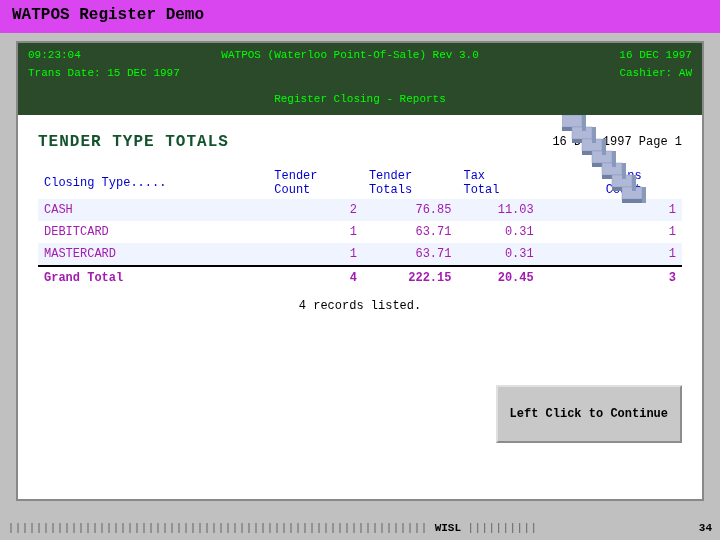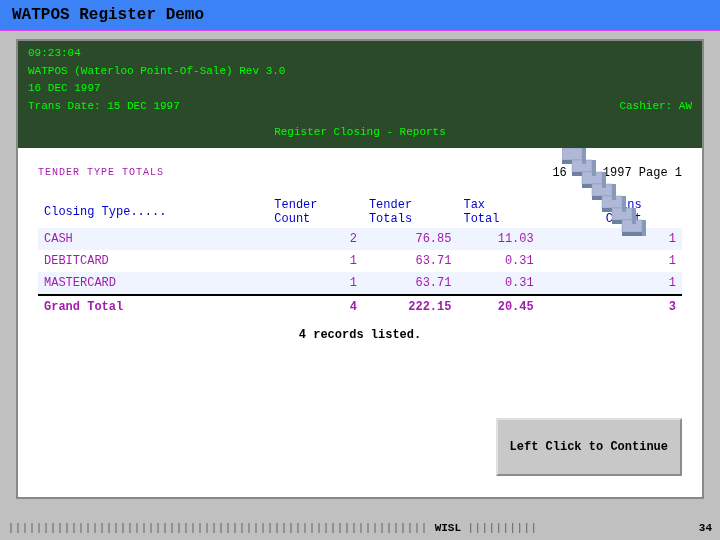--- a/index.html
+++ b/index.html
@@ -7,26 +7,26 @@
       width: 720px;
       height: 540px;
       background: #c0c0c0;
       font-family: 'Courier New', Courier, monospace;
       overflow: hidden;
       position: relative;
     }
 
     
     #title-bar {
-      background: #3b82f6;
+      background: #d946ef;
       padding: 6px 12px;
       font-size: 16px;
       font-weight: bold;
       color: #000;
-      border-bottom: 1px solid #d946ef;
+      border-bottom: 3px solid #d946ef;
     }
 
     
     #main-window {
       margin: 8px 16px;
       background: #fff;
       border: 2px solid #888;
       position: relative;
       height: 460px;
     }
@@ -36,21 +36,20 @@
       background: #2a4a2a;
       color: #00ff00;
       padding: 4px 10px;
       font-size: 11px;
       line-height: 1.6;
     }
 
     #header-line1 {
       display: flex;
       justify-content: space-between;
-      flex-direction: column;
     }
     #header-line2 {
       display: flex;
       justify-content: space-between;
     }
     #header-center {
       text-align: center;
       color: #00ff00;
       font-size: 11px;
       margin-top: 7px;
@@ -77,23 +76,23 @@
     
     #report-title-row {
       display: flex;
       justify-content: space-between;
       align-items: center;
       margin-bottom: 16px;
       margin-top: 8px;
     }
 
     .report-title {
-      font-size: 10px;
-      font-weight: normal;
-      color: #a21caf;
+      font-size: 16px;
+      font-weight: bold;
+      color: #14532d;
       letter-spacing: 1px;
     }
 
     .report-date-page {
       font-size: 12px;
       color: #000;
     }
 
     
     #report-table {
@@ -125,21 +124,20 @@
     .grand-total-row td {
       font-weight: bold;
       border-top: 2px double #000;
     }
 
     .records-listed {
       text-align: center;
       font-size: 12px;
       color: #000;
       margin-top: 10px;
-      font-weight: bold;
     }
 
     
     #continue-button {
       position: absolute;
       bottom: 12px;
       right: 20px;
       background: #c8c8c8;
       border: 2px outset #e0e0e0;
       padding: 20px 12px;

